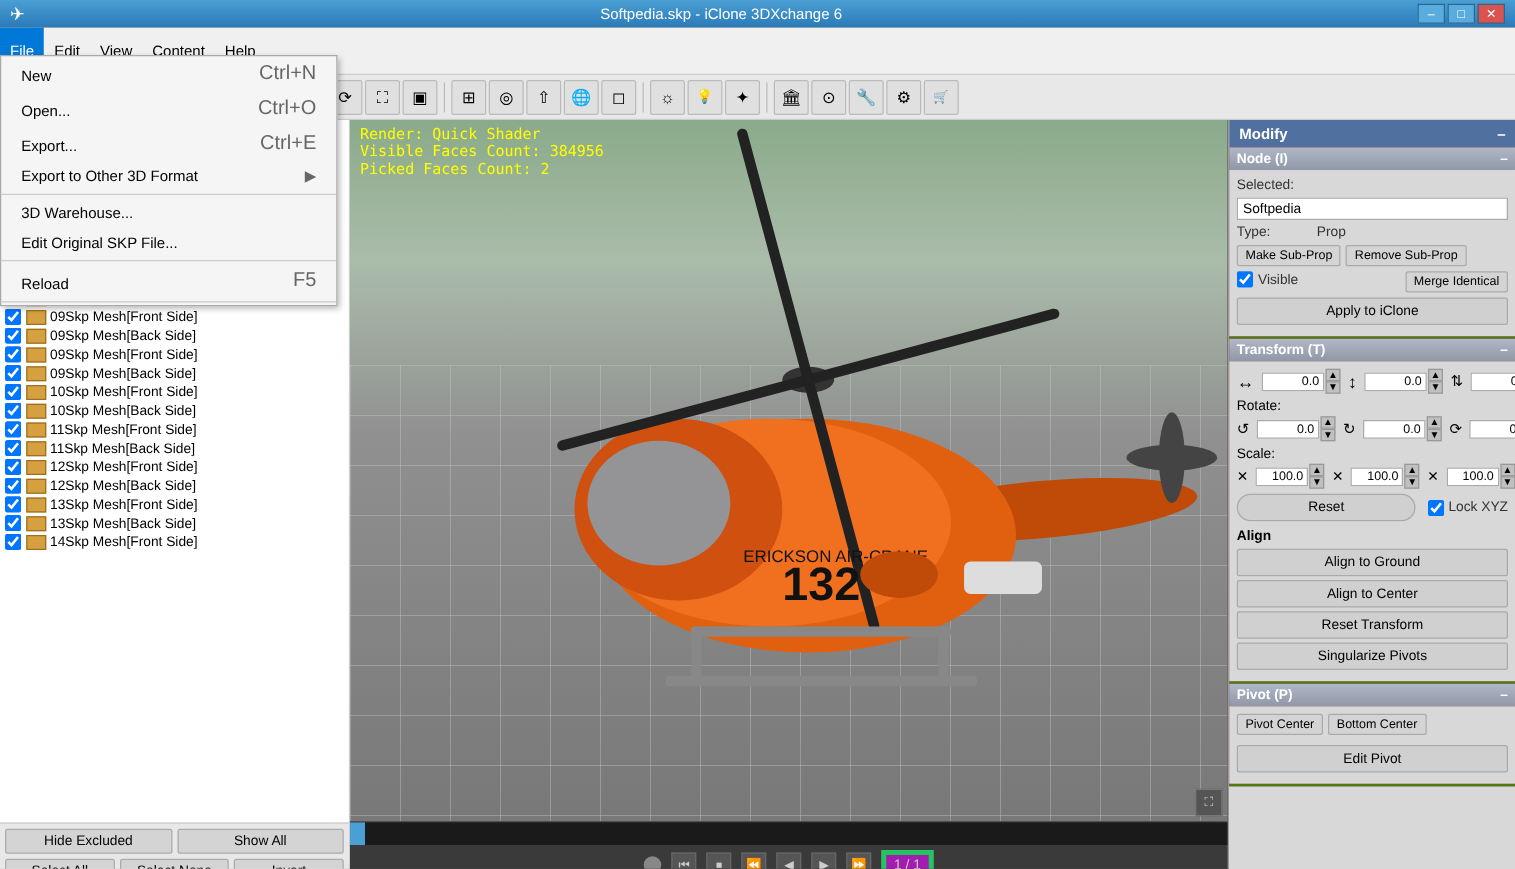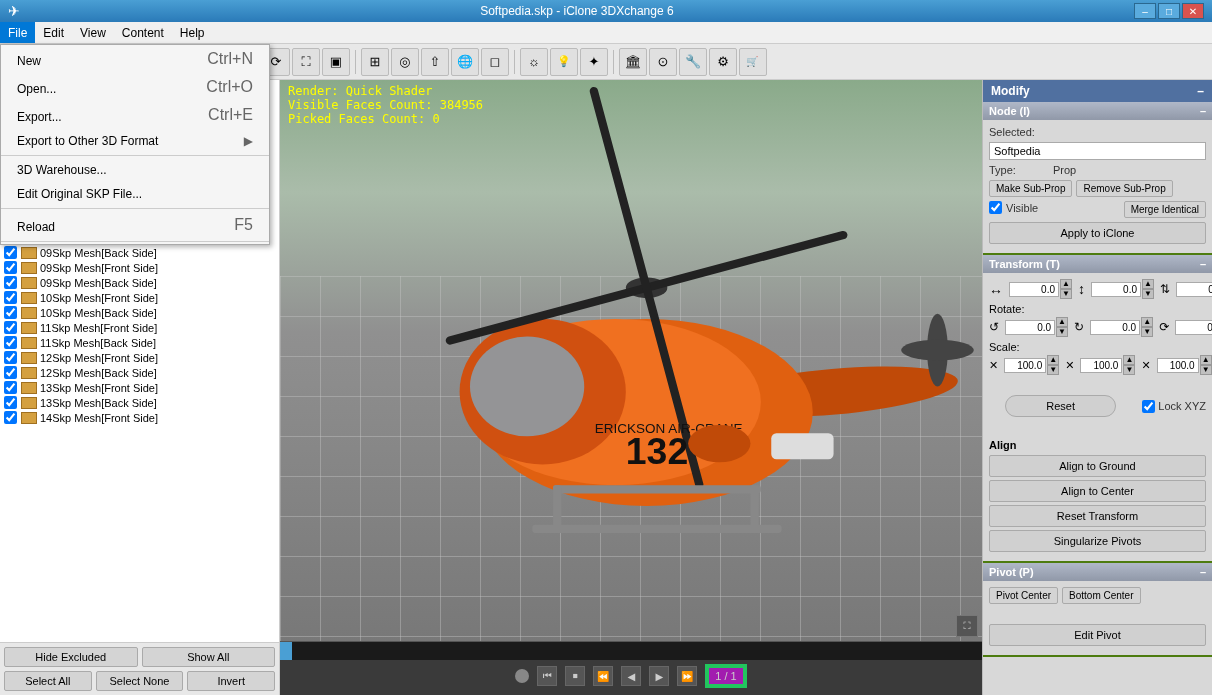--- a/index.html
+++ b/index.html
@@ -20,21 +20,21 @@
       background: #5aabde;
       border: 1px solid #2a6890;
       color: white; font-size: 10px;
       display: flex; align-items: center; justify-content: center;
       cursor: pointer;
     }
     .title-btn.close { background: #d9534f; }
 
     
     #menubar {
-      height: 22px;
+      height: 38px;
       background: #f0f0f0;
       display: flex; align-items: center;
       border-bottom: 1px solid #ccc;
     }
     .menu-item {
       padding: 3px 8px;
       cursor: pointer;
       height: 100%;
       display: flex; align-items: center;
       font-size: 12px;
@@ -569,21 +569,21 @@
 
           <ellipse cx="410" cy="350" rx="30" ry="18" fill="#c04a08"></ellipse>
           <rect x="460" y="340" width="60" height="25" rx="5" fill="#ddd"></rect>
         </svg>
       </div>
     </div>
 
     <div id="viewport-overlay">
       <div>Render: Quick Shader</div>
       <div>Visible Faces Count: 384956</div>
-      <div>Picked Faces Count: 0</div>
+      <div>Picked Faces Count: 2</div>
     </div>
 
     <div id="capture-btn">⛶</div>
 
     <div id="timeline">
       <div id="timeline-track">
         <div id="timeline-progress"></div>
         <div id="timeline-bar"></div>
       </div>
       <div id="timeline-controls">
@@ -715,21 +715,21 @@
           <div class="num-group">
             <input class="num-field" type="text" value="100.0" style="width: 42px;">
             <div class="spin-group">
               <div class="spin-btn">▲</div>
               <div class="spin-btn">▼</div>
             </div>
           </div>
         </div>
         
         <div class="field-row">
-          <button class="panel-btn" style="flex:1;margin:16px;border-radius:11px;">Reset</button>
+          <button class="panel-btn" style="flex:1;margin:0;border-radius:11px;">Reset</button>
           <div style="display:flex;align-items:center;gap:3px;margin-left:6px;">
             <input type="checkbox" checked="" style="">
             <span class="checkbox-label">Lock XYZ</span>
           </div>
         </div>
 
         
         <div style="font-weight:bold;font-size:11px;margin:6px 0 4px 0;">Align</div>
         <button class="panel-btn">Align to Ground</button>
         <button class="panel-btn">Align to Center</button>
@@ -737,21 +737,21 @@
         <button class="panel-btn">Singularize Pivots</button>
       </div>
     </div>
 
     <div class="panel-section">
       <div class="panel-section-header">
         <span>Pivot (P)</span>
         <span style="cursor:pointer;">–</span>
       </div>
       <div class="panel-section-content">
-        <div style="display:flex;gap:4px;margin-bottom:20px;align-items:flex-end;">
+        <div style="display:flex;gap:4px;margin-bottom:8px;align-items:flex-end;">
           <button class="small-btn">Pivot Center</button>
           <button class="small-btn">Bottom Center</button>
         </div>
         <button class="panel-btn">Edit Pivot</button>
       </div>
     </div>
   </div>
 
 </div>
 

